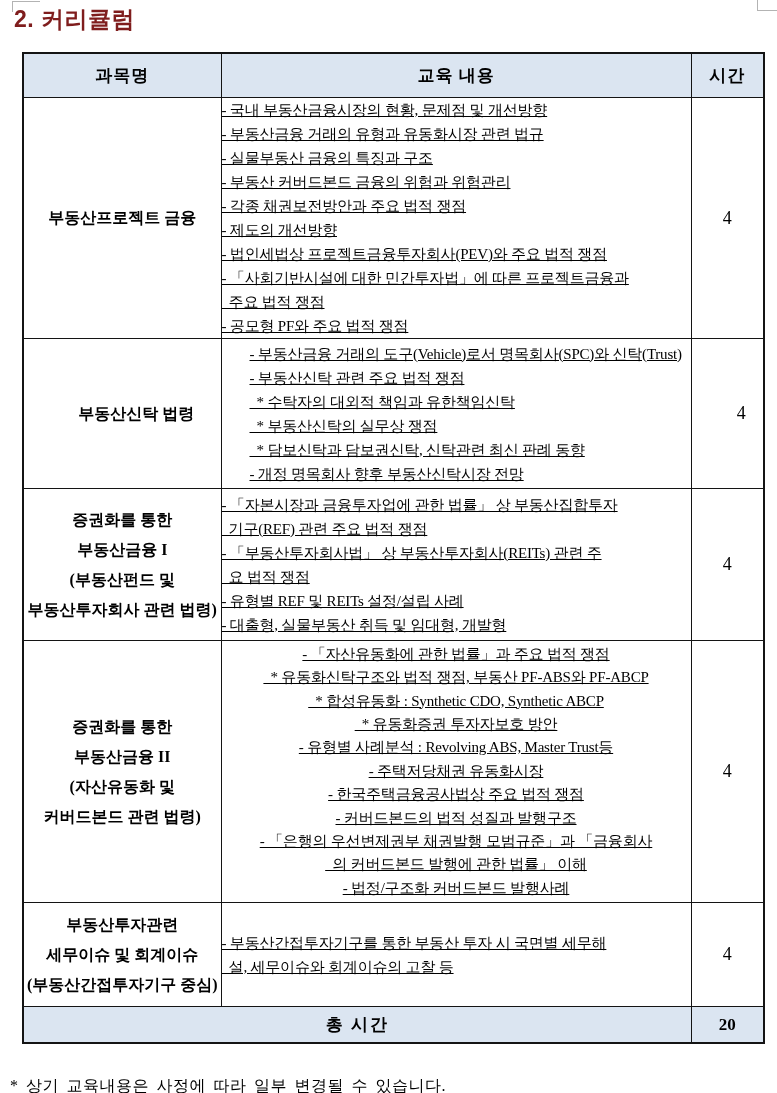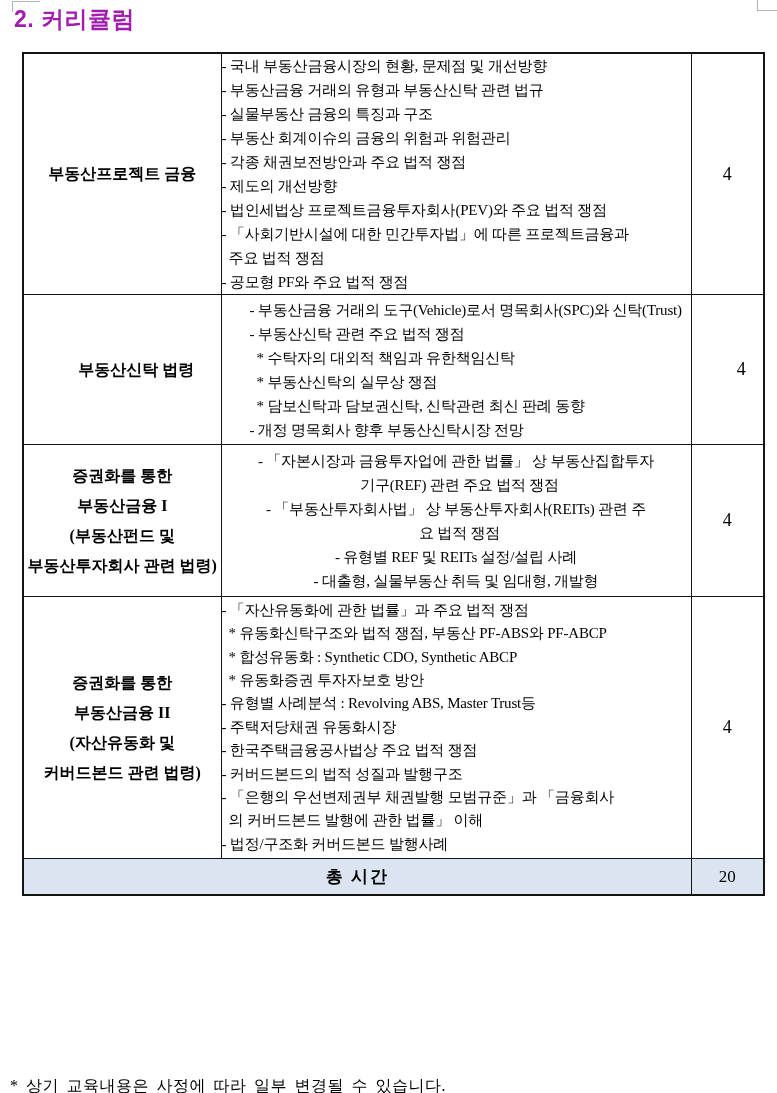--- a/index.html
+++ b/index.html
@@ -35,21 +35,21 @@
   }
 
   .doc-title {
     position: absolute;
     left: 14px;
     top: 4px;
     font-family: "Liberation Sans", "DejaVu Sans", sans-serif;
     font-weight: 700;
     font-size: 23px;
     letter-spacing: 0.5px;
-    color: #a21caf;
+    color: #7f1d1d;
   }
 
   table.curriculum {
     position: absolute;
     left: 22px;
     top: 52px;
     width: 741px;
     border-collapse: collapse;
     table-layout: fixed;
     border: 2px solid #141414;
@@ -88,48 +88,49 @@
   td.content-cell {
     vertical-align: middle;
     padding-left: 9px;
     padding-right: 2px;
     font-size: 15px;
   }
   td.content-cell .cl {
     white-space: pre;
     line-height: 24px;
     letter-spacing: -0.2px;
+    text-decoration: underline;
   }
   tr.tight td.content-cell .cl { line-height: 23.4px; }
 
   td.hours-cell {
     text-align: center;
     vertical-align: middle;
     font-size: 18px;
   }
 
   tr.r1 td { height: 240px; }
   tr.r2 td { height: 149px; padding-left: 28px; }
-  tr.r3 td { height: 151px; text-align: center; }
-  tr.r4 td { height: 261px; }
+  tr.r3 td { height: 151px; }
+  tr.r4 td { height: 261px; text-align: center; }
   tr.r5 td { height: 103px; }
 
   tr.total-row td {
     height: 35px;
     background: #dbe5f1;
     vertical-align: middle;
   }
   tr.total-row td.total-label {
     text-align: center;
     font-weight: 700;
     font-size: 17px;
     letter-spacing: 2px;
   }
   tr.total-row td.hours-cell {
-    font-weight: 400;
+    font-weight: 700;
     font-size: 17px;
   }
 
   .footnote {
     position: absolute;
     left: 10px;
     top: 1076px;
     font-size: 16px;
     letter-spacing: 0.5px;
     word-spacing: 3px;
@@ -143,30 +144,35 @@
 
 <div class="doc-title">2. 커리큘럼</div>
 
 <table class="curriculum">
   <colgroup>
     <col class="c-subject">
     <col class="c-content">
     <col class="c-hours">
   </colgroup>
   <tbody>
+    <tr class="hdr">
+      <td>과목명</td>
+      <td>교육 내용</td>
+      <td>시간</td>
+    </tr>
 
     <tr class="r1">
       <td class="subject-cell">
           <div class="cl">부동산프로젝트 금융</div>
         </td>
       <td class="content-cell">
           <div class="cl">- 국내 부동산금융시장의 현황, 문제점 및 개선방향</div>
-          <div class="cl">- 부동산금융 거래의 유형과 부동산신탁 관련 법규</div>
+          <div class="cl">- 부동산금융 거래의 유형과 유동화시장 관련 법규</div>
           <div class="cl">- 실물부동산 금융의 특징과 구조</div>
-          <div class="cl">- 부동산 회계이슈의 금융의 위험과 위험관리</div>
+          <div class="cl">- 부동산 커버드본드 금융의 위험과 위험관리</div>
           <div class="cl">- 각종 채권보전방안과 주요 법적 쟁점</div>
           <div class="cl">- 제도의 개선방향</div>
           <div class="cl">- 법인세법상 프로젝트금융투자회사(PEV)와 주요 법적 쟁점</div>
           <div class="cl">- 「사회기반시설에 대한 민간투자법」에 따른 프로젝트금융과</div>
           <div class="cl">  주요 법적 쟁점</div>
           <div class="cl">- 공모형 PF와 주요 법적 쟁점</div>
         </td>
       <td class="hours-cell">4</td>
     </tr>
 
@@ -219,20 +225,32 @@
           <div class="cl">- 주택저당채권 유동화시장</div>
           <div class="cl">- 한국주택금융공사법상 주요 법적 쟁점</div>
           <div class="cl">- 커버드본드의 법적 성질과 발행구조</div>
           <div class="cl">- 「은행의 우선변제권부 채권발행 모범규준」과 「금융회사</div>
           <div class="cl">  의 커버드본드 발행에 관한 법률」 이해</div>
           <div class="cl">- 법정/구조화 커버드본드 발행사례</div>
         </td>
       <td class="hours-cell">4</td>
     </tr>
 
+    <tr class="r5">
+      <td class="subject-cell">
+          <div class="cl">부동산투자관련</div>
+          <div class="cl">세무이슈 및 회계이슈</div>
+          <div class="cl">(부동산간접투자기구 중심)</div>
+        </td>
+      <td class="content-cell">
+          <div class="cl">- 부동산간접투자기구를 통한 부동산 투자 시 국면별 세무해</div>
+          <div class="cl">  설, 세무이슈와 회계이슈의 고찰 등</div>
+        </td>
+      <td class="hours-cell">4</td>
+    </tr>
 
     <tr class="total-row">
       <td class="total-label" colspan="2">총 시간</td>
       <td class="hours-cell">20</td>
     </tr>
   </tbody>
 </table>
 
 <div class="footnote">* 상기 교육내용은 사정에 따라 일부 변경될 수 있습니다.</div>
 

